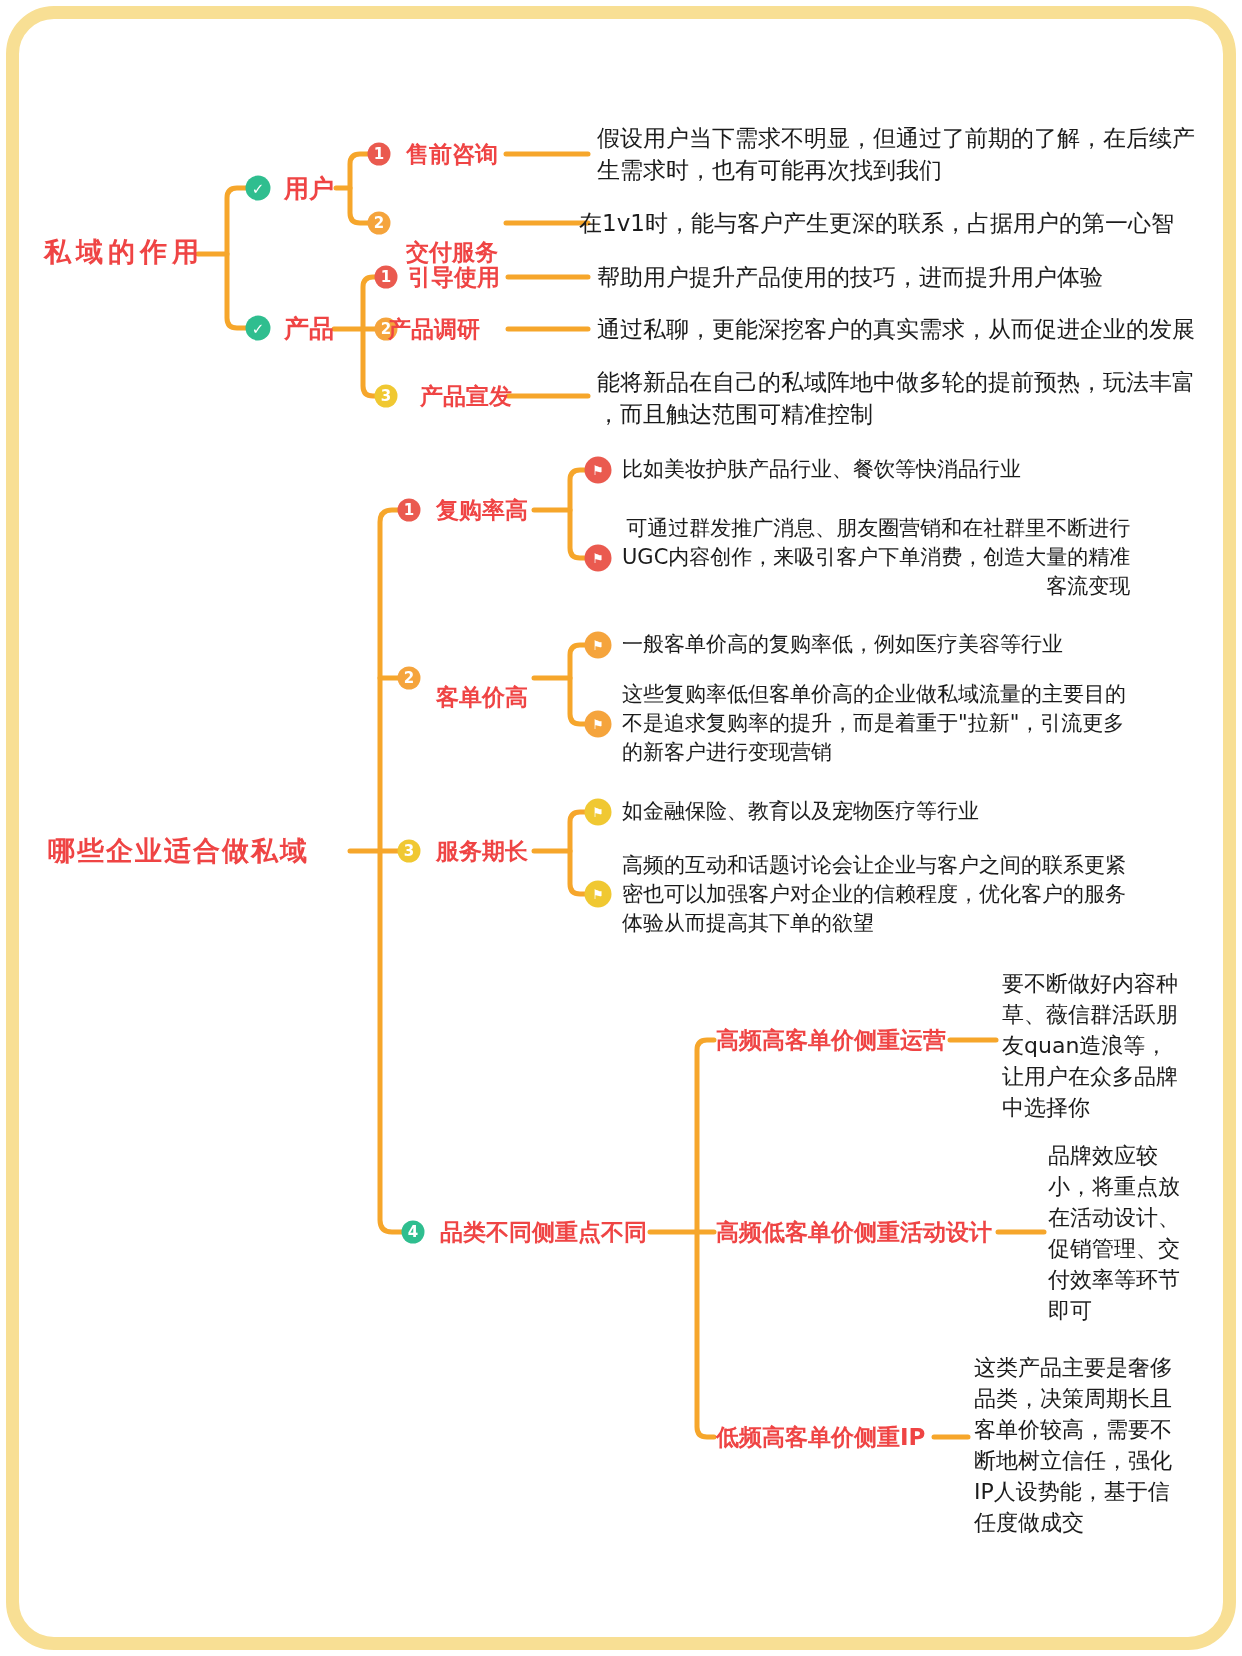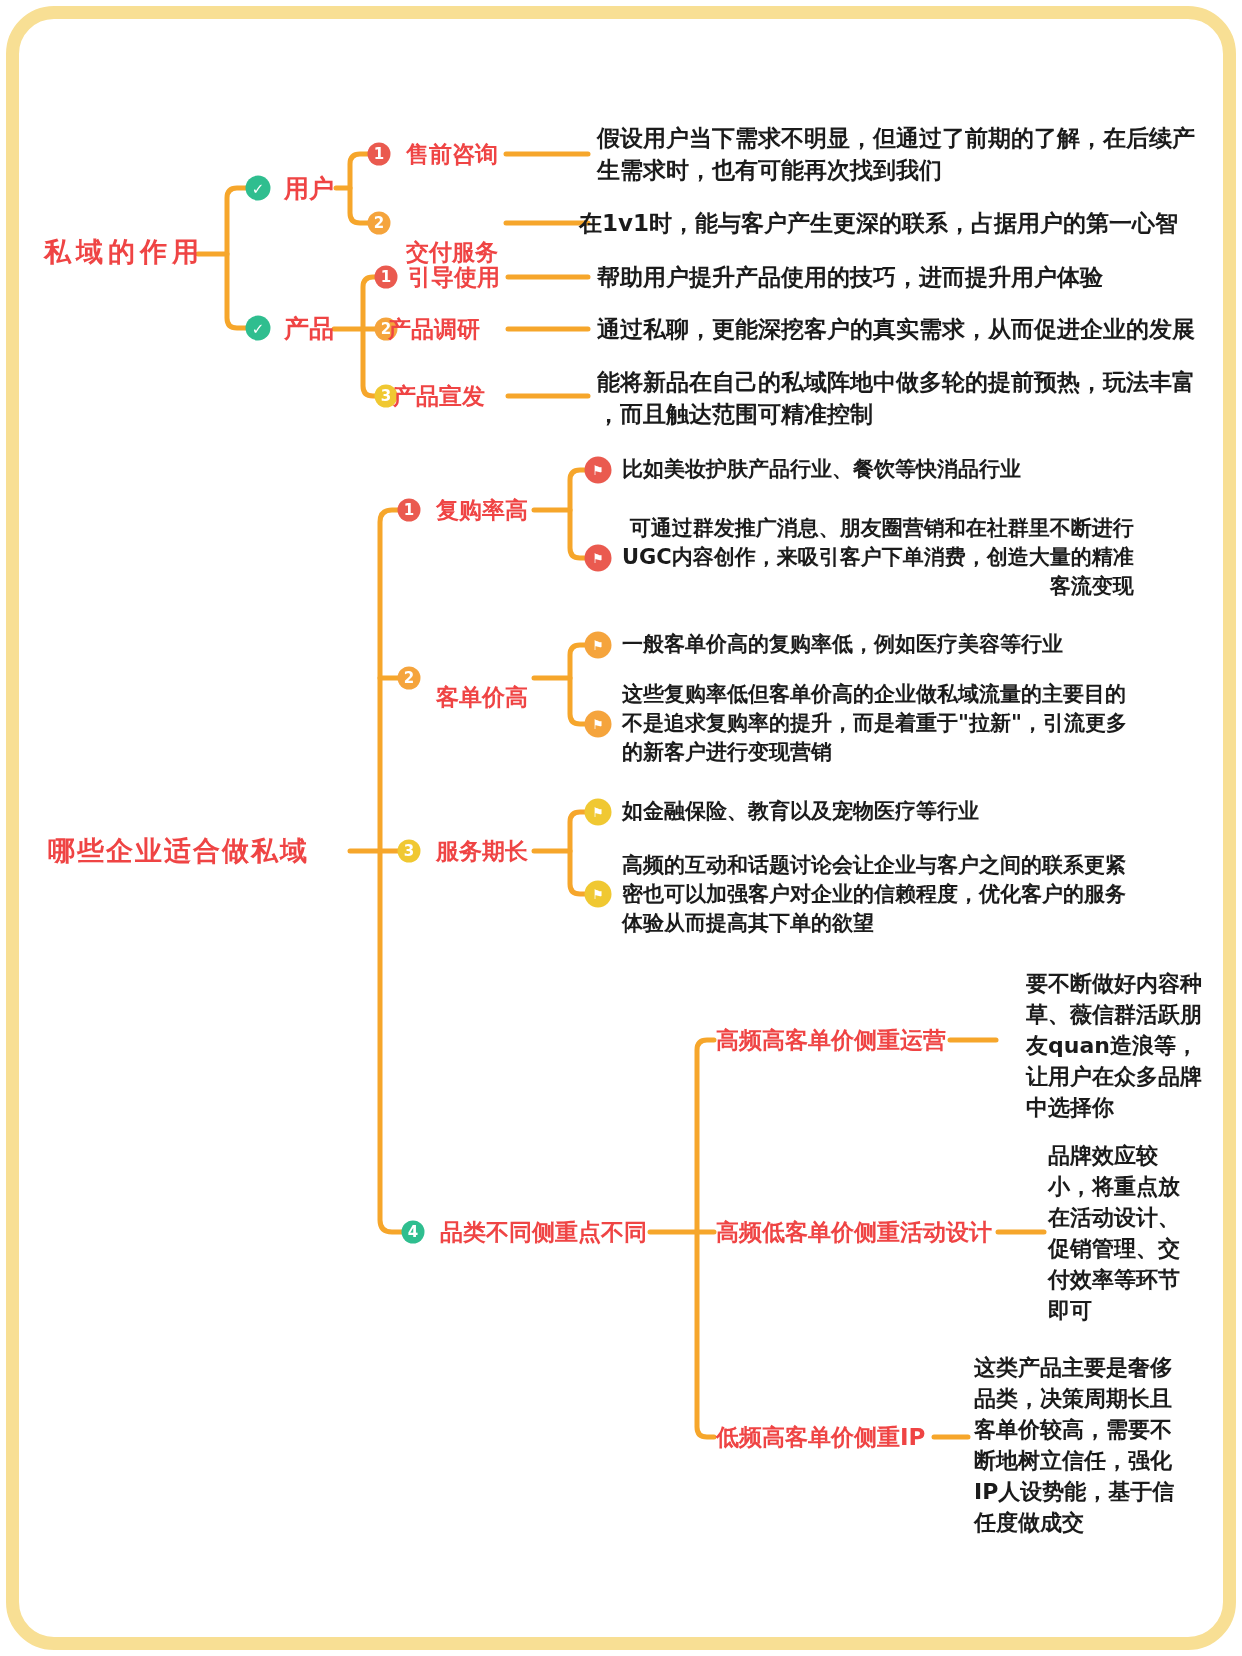--- a/index.html
+++ b/index.html
@@ -11,21 +11,21 @@
   .frame{
     position:absolute;left:6px;top:6px;right:6px;bottom:6px;
     border:13px solid #F8DF94;border-radius:48px;pointer-events:none;
   }
   svg.wires{position:absolute;left:0;top:0;}
   .lbl{
     position:absolute;transform:translateY(-50%);
     font-weight:700;white-space:nowrap;color:#ef4444;
   }
   .desc{
-    position:absolute;font-weight:700;color:#1b1b1b;white-space:pre;
+    position:absolute;font-weight:400;color:#1b1b1b;white-space:pre;
   }
   .badge{
     position:absolute;width:23px;height:23px;border-radius:50%;
     transform:translate(-50%,-50%);color:#fff;font-size:15px;font-weight:700;
     display:flex;align-items:center;justify-content:center;line-height:1;
   }
   .check{
     position:absolute;width:25px;height:25px;border-radius:50%;
     transform:translate(-50%,-50%);background:#2FBE8F;color:#fff;
     font-size:15px;font-weight:700;display:flex;align-items:center;justify-content:center;
@@ -111,21 +111,21 @@
 
 <span class="badge bg-red" style="left:386px;top:277px;">1</span>
 <div class="lbl t-item" style="left:408px;top:277px;">引导使用</div>
 <div class="desc d-top" style="left:597px;top:261px;">帮助用户提升产品使用的技巧，进而提升用户体验</div>
 
 <span class="badge bg-orange" style="left:386px;top:329px;">2</span>
 <div class="lbl t-item" style="left:388px;top:329px;text-align:right;">产品调研</div>
 <div class="desc d-top" style="left:597px;top:313px;">通过私聊，更能深挖客户的真实需求，从而促进企业的发展</div>
 
 <span class="badge bg-yellow" style="left:386px;top:396px;">3</span>
-<div class="lbl t-item" style="left:393px;top:396px;">产品宣发</div>
+<div class="lbl t-item" style="left:420px;top:396px;">产品宣发</div>
 <div class="desc d-top" style="left:597px;top:366px;">能将新品在自己的私域阵地中做多轮的提前预热，玩法丰富
 ，而且触达范围可精准控制</div>
 
 <div class="lbl t-title2" style="left:48px;top:851px;">哪些企业适合做私域</div>
 
 <span class="badge bg-red" style="left:409px;top:510px;">1</span>
 <div class="lbl t-item" style="left:436px;top:510px;">复购率高</div>
 <span class="flagc bg-red" style="left:598px;top:470px;">⚑</span>
 <div class="desc d-mid" style="left:622px;top:455px;">比如美妆护肤产品行业、餐饮等快消品行业</div>
 <span class="flagc bg-red" style="left:598px;top:558px;">⚑</span>
@@ -148,21 +148,21 @@
 <div class="desc d-mid" style="left:622px;top:797px;">如金融保险、教育以及宠物医疗等行业</div>
 <span class="flagc bg-yellow" style="left:598px;top:894px;">⚑</span>
 <div class="desc d-mid" style="left:622px;top:851px;">高频的互动和话题讨论会让企业与客户之间的联系更紧
 密也可以加强客户对企业的信赖程度，优化客户的服务
 体验从而提高其下单的欲望</div>
 
 <span class="badge bg-green" style="left:413px;top:1232px;">4</span>
 <div class="lbl t-item" style="left:440px;top:1232px;">品类不同侧重点不同</div>
 
 <div class="lbl t-item" style="left:716px;top:1040px;">高频高客单价侧重运营</div>
-<div class="desc d-col" style="left:1002px;top:968px;margin-left:24px;">要不断做好内容种
+<div class="desc d-col" style="left:1002px;top:968px;">要不断做好内容种
 草、薇信群活跃朋
 友quan造浪等，
 让用户在众多品牌
 中选择你</div>
 
 <div class="lbl t-item" style="left:716px;top:1232px;">高频低客单价侧重活动设计</div>
 <div class="desc d-col" style="left:1048px;top:1140px;">品牌效应较
 小，将重点放
 在活动设计、
 促销管理、交

